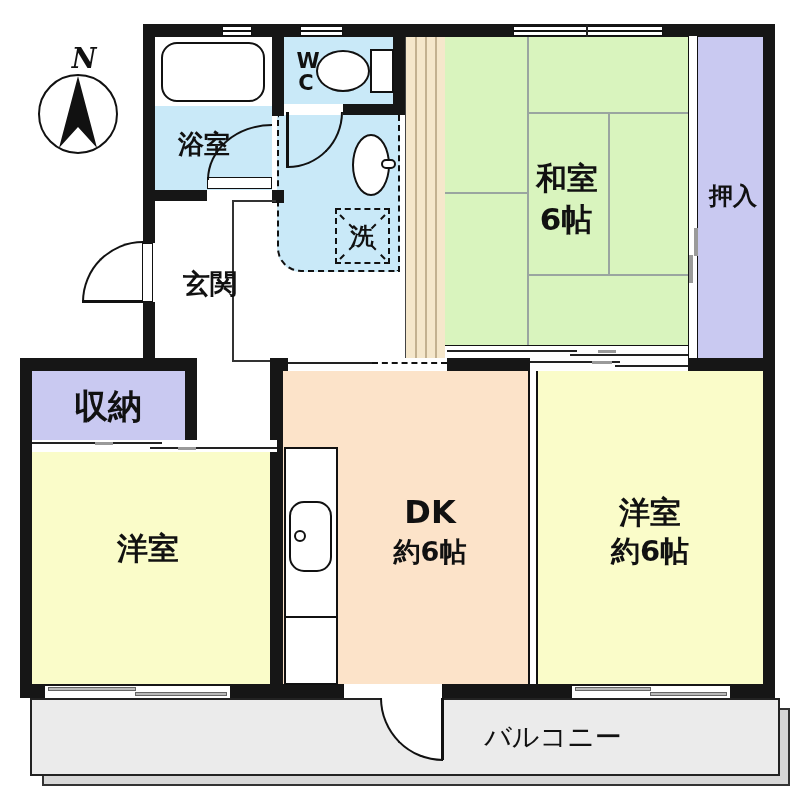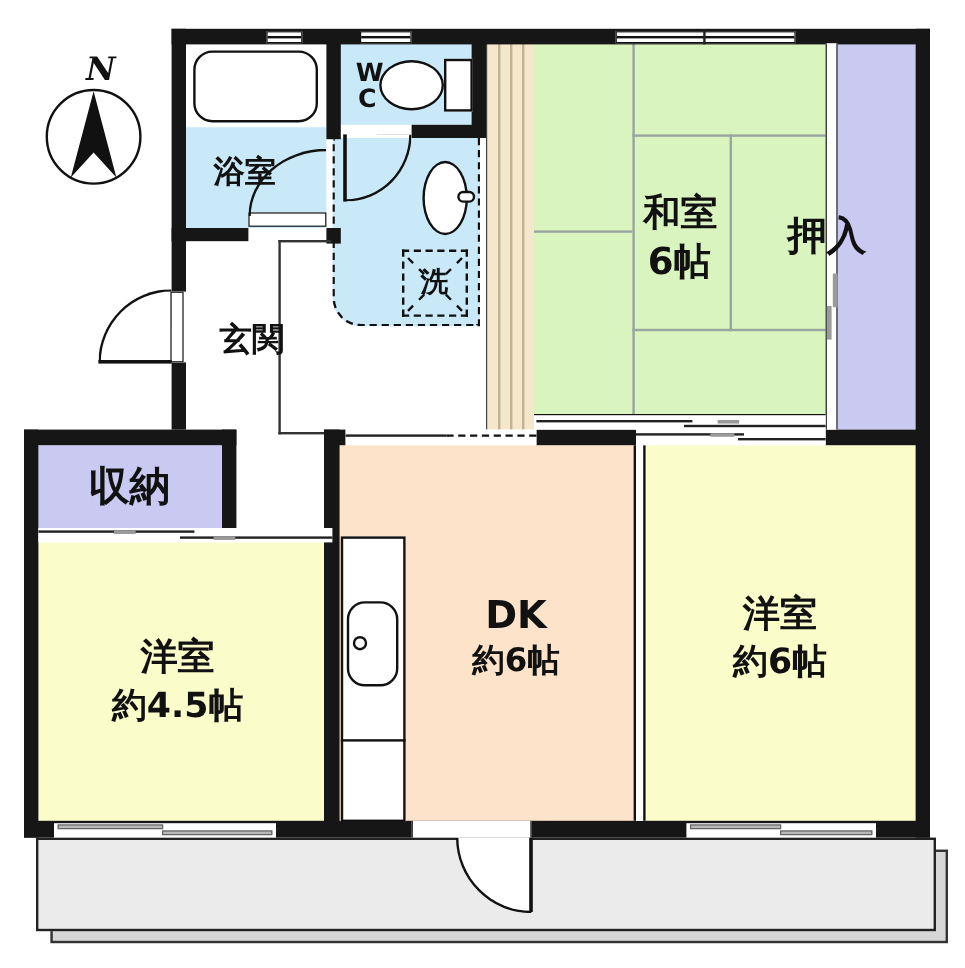--- a/index.html
+++ b/index.html
@@ -165,21 +165,21 @@
   <div class="lbl" style="left:84px;top:58px;font-family:'DejaVu Serif',serif;font-style:italic;font-size:27px;font-weight:600;">N</div>
 
   <div class="lbl" style="left:204px;top:144px;font-size:26px;">浴室</div>
   <div class="lbl" style="left:308px;top:61px;font-size:21px;">W</div>
   <div class="lbl" style="left:306px;top:83px;font-size:21px;">C</div>
   <div class="lbl" style="left:362px;top:236px;font-size:23px;">洗</div>
   <div class="lbl" style="left:210px;top:283px;font-size:27px;">玄関</div>
   <div class="lbl" style="left:108px;top:406px;font-size:34px;">収納</div>
   <div class="lbl" style="left:567px;top:178px;font-size:31px;">和室</div>
   <div class="lbl" style="left:566px;top:219px;font-size:31px;">6帖</div>
-  <div class="lbl" style="left:689px;top:196px;font-size:33px;">押入</div>
+  <div class="lbl" style="left:733px;top:196px;font-size:24px;">押入</div>
   <div class="lbl" style="left:430px;top:512px;font-size:32px;">DK</div>
   <div class="lbl" style="left:430px;top:551px;font-size:27px;">約6帖</div>
   <div class="lbl" style="left:148px;top:548px;font-size:31px;">洋室</div>
-  <div class="lbl" style="left:148px;top:588px;font-size:29px;">約4.5帖</div>
   <div class="lbl" style="left:650px;top:512px;font-size:31px;">洋室</div>
   <div class="lbl" style="left:650px;top:551px;font-size:29px;">約6帖</div>
+  <div class="lbl" style="left:553px;top:736px;font-size:27px;font-weight:500;">バルコニー</div>
 
 </div>
 
 </body></html>

